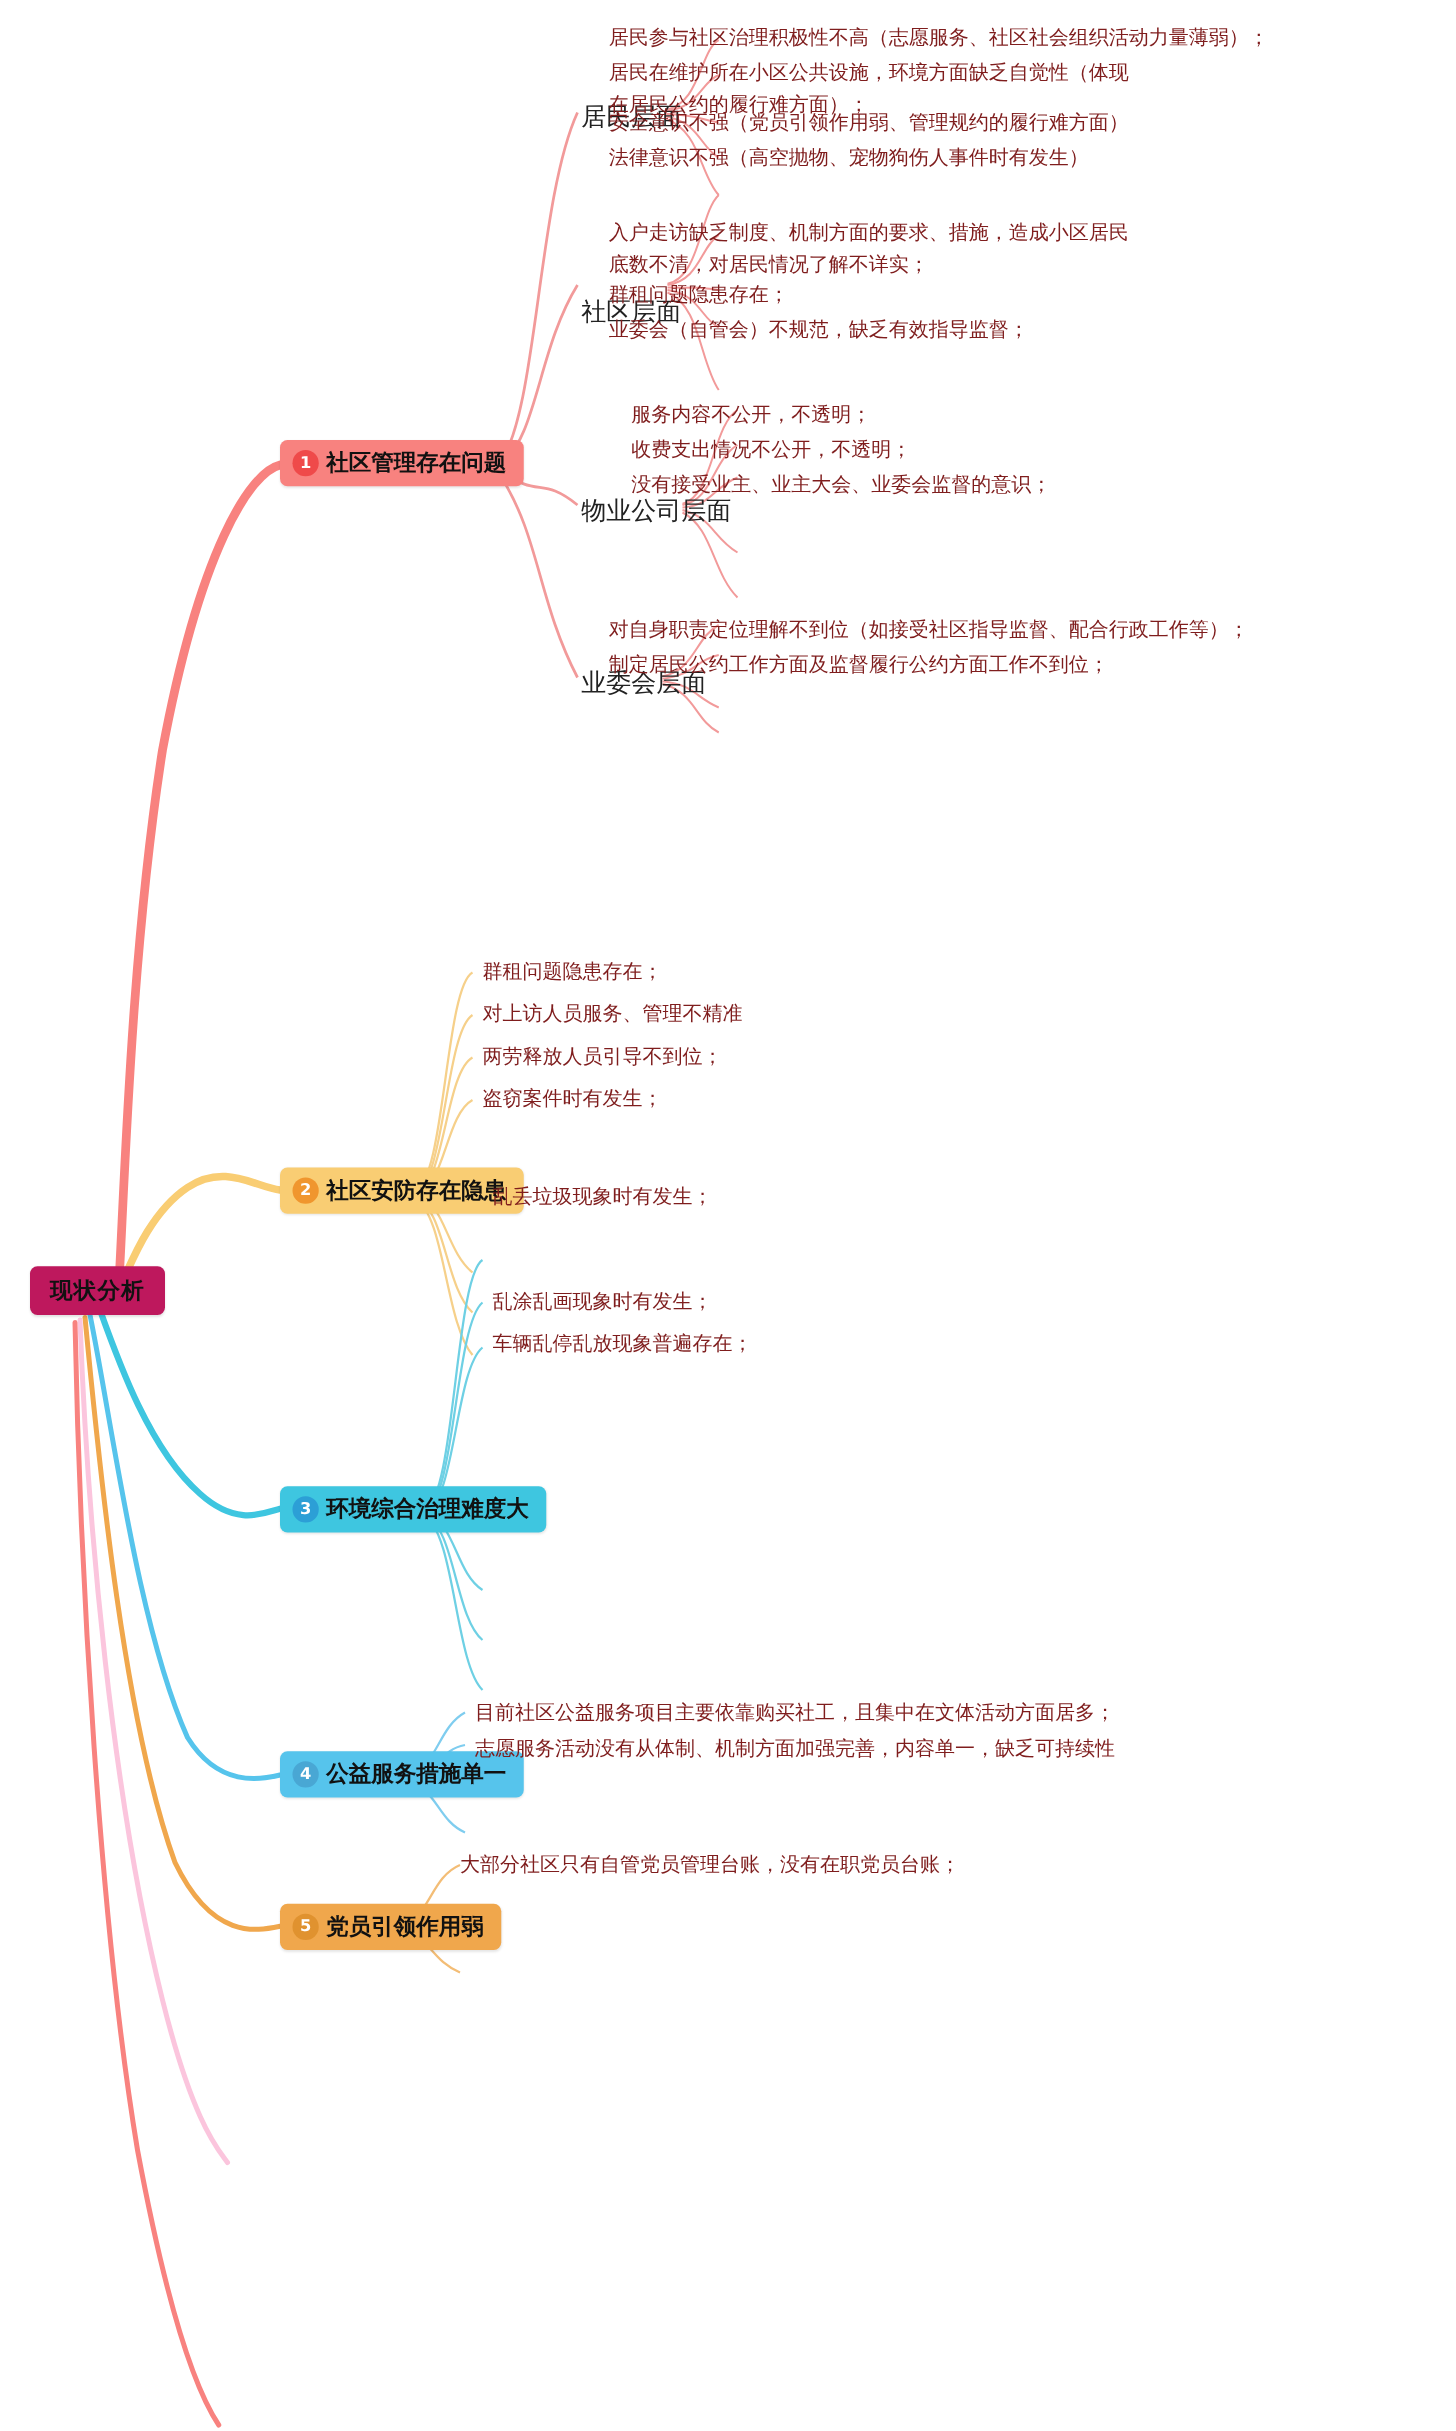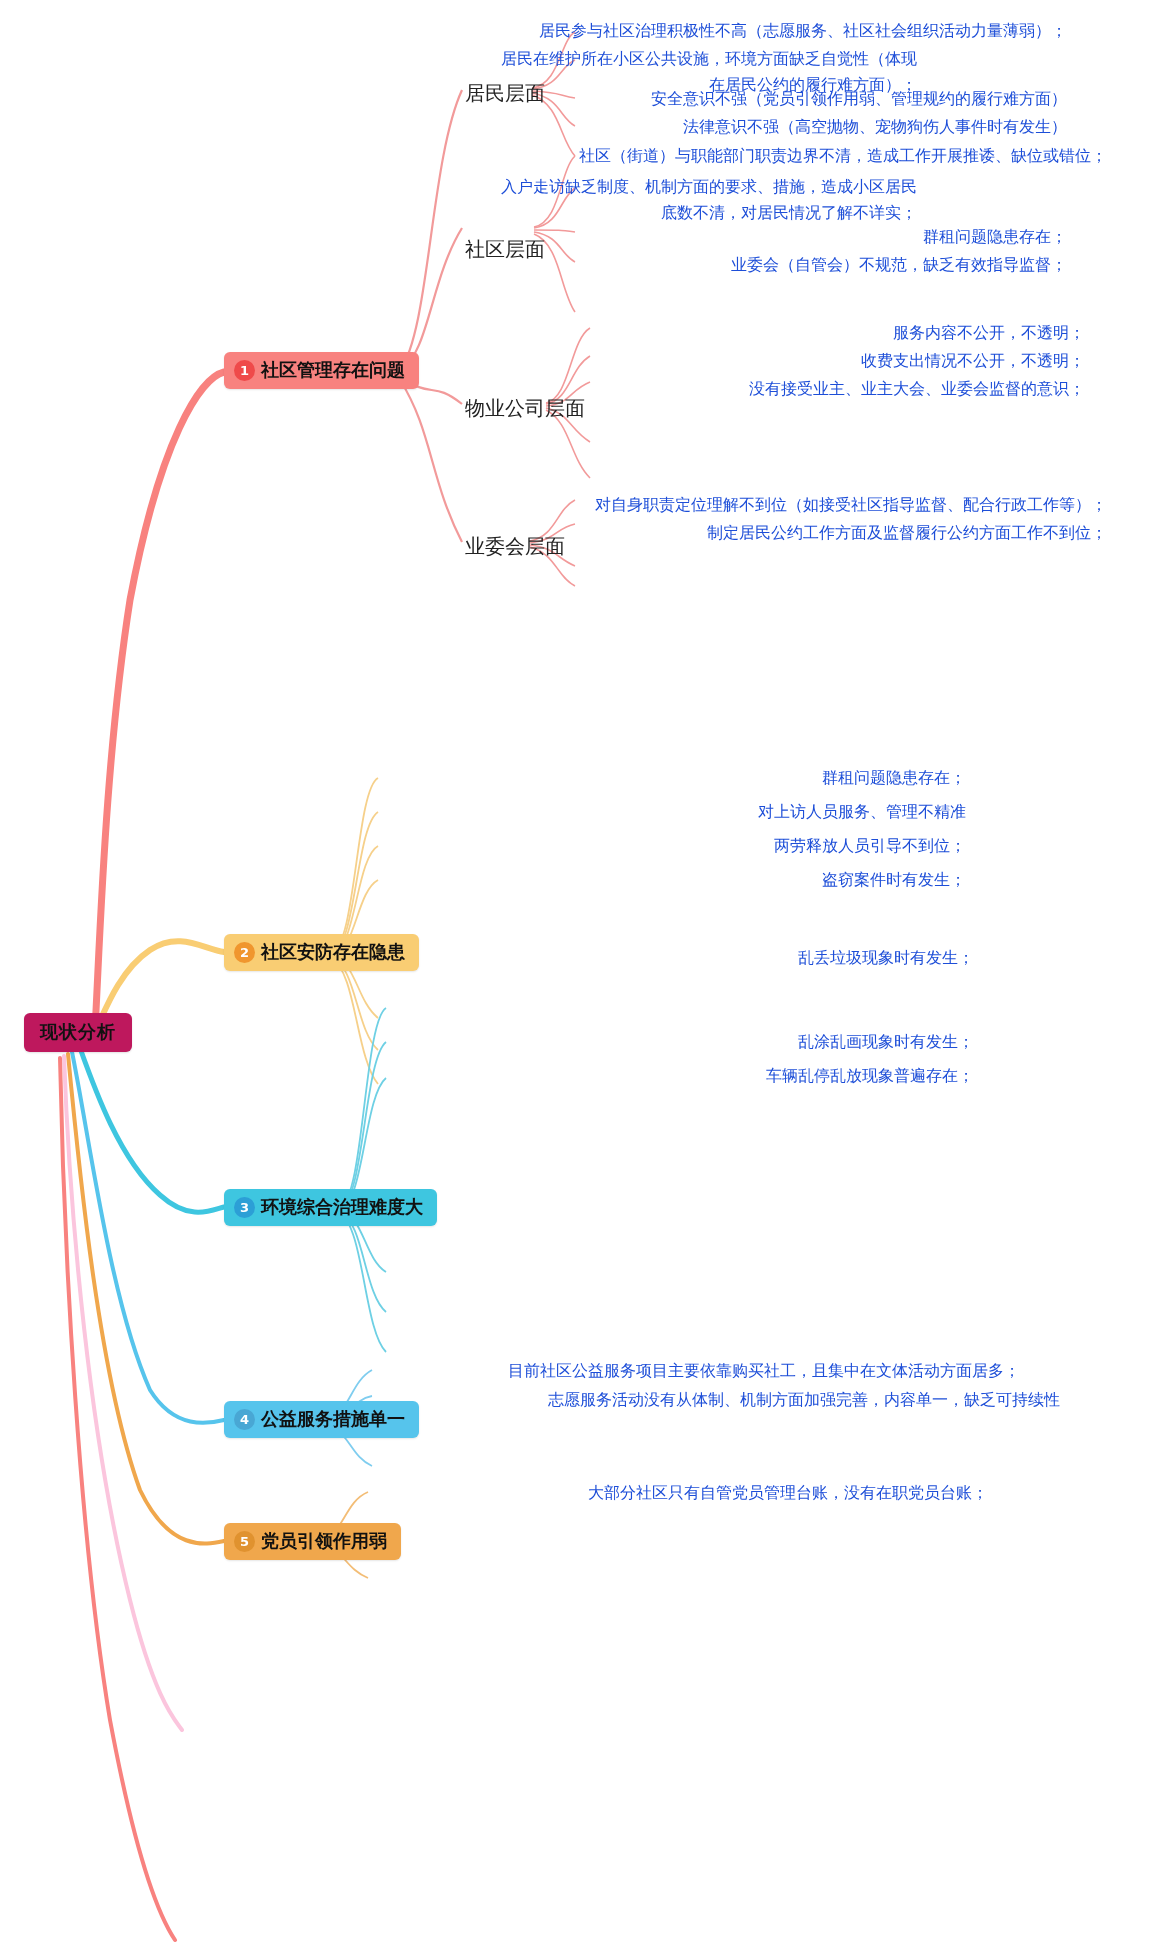--- a/index.html
+++ b/index.html
@@ -43,23 +43,22 @@
   .b4{left:224px;top:1401px;background:#56c4ec;}
   .b4 .bullet{background:#49a7d4;}
   .b5{left:224px;top:1523px;background:#f0a74c;}
   .b5 .bullet{background:#e0922f;}
 
   
   .lvl2{font-size:20px;color:#222;font-weight:400;}
 
   
   .leaf{
-    position:absolute;font-size:16px;line-height:26px;color:#1d4ed8;
+    position:absolute;font-size:16px;line-height:26px;color:#7f1d1d;
     white-space:normal;
-    text-align:right;
   }
 </style>
 </head>
 <body>
 
 <div id="canvas">
 
   <svg class="links" viewBox="0 0 1165 1945">
 
     <path d="M95,1030 C100,940 105,760 130,600 C160,440 200,378 224,372" fill="none" stroke="#f8827f" stroke-width="7" stroke-linecap="round"></path>
@@ -141,21 +140,20 @@
   </div>
   <div class="node lvl2" style="left:465px;top:533px;">
     <span>业委会层面</span>
   </div>
 
   <div class="leaf" style="left:487px;top:18px;width:580px;">居民参与社区治理积极性不高（志愿服务、社区社会组织活动力量薄弱）；</div>
   <div class="leaf" style="left:487px;top:46px;width:430px;">居民在维护所在小区公共设施，环境方面缺乏自觉性（体现在居民公约的履行难方面）；</div>
   <div class="leaf" style="left:487px;top:86px;width:580px;">安全意识不强（党员引领作用弱、管理规约的履行难方面）</div>
   <div class="leaf" style="left:487px;top:114px;width:580px;">法律意识不强（高空抛物、宠物狗伤人事件时有发生）</div>
 
-  <div class="leaf" style="left:487px;top:143px;width:620px;">社区（街道）与职能部门职责边界不清，造成工作开展推诿、缺位或错位；</div>
   <div class="leaf" style="left:487px;top:174px;width:430px;">入户走访缺乏制度、机制方面的要求、措施，造成小区居民底数不清，对居民情况了解不详实；</div>
   <div class="leaf" style="left:487px;top:224px;width:580px;">群租问题隐患存在；</div>
   <div class="leaf" style="left:487px;top:252px;width:580px;">业委会（自管会）不规范，缺乏有效指导监督；</div>
 
   <div class="leaf" style="left:505px;top:320px;width:580px;">服务内容不公开，不透明；</div>
   <div class="leaf" style="left:505px;top:348px;width:580px;">收费支出情况不公开，不透明；</div>
   <div class="leaf" style="left:505px;top:376px;width:580px;">没有接受业主、业主大会、业委会监督的意识；</div>
 
   <div class="leaf" style="left:487px;top:492px;width:620px;">对自身职责定位理解不到位（如接受社区指导监督、配合行政工作等）；</div>
   <div class="leaf" style="left:487px;top:520px;width:620px;">制定居民公约工作方面及监督履行公约方面工作不到位；</div>

